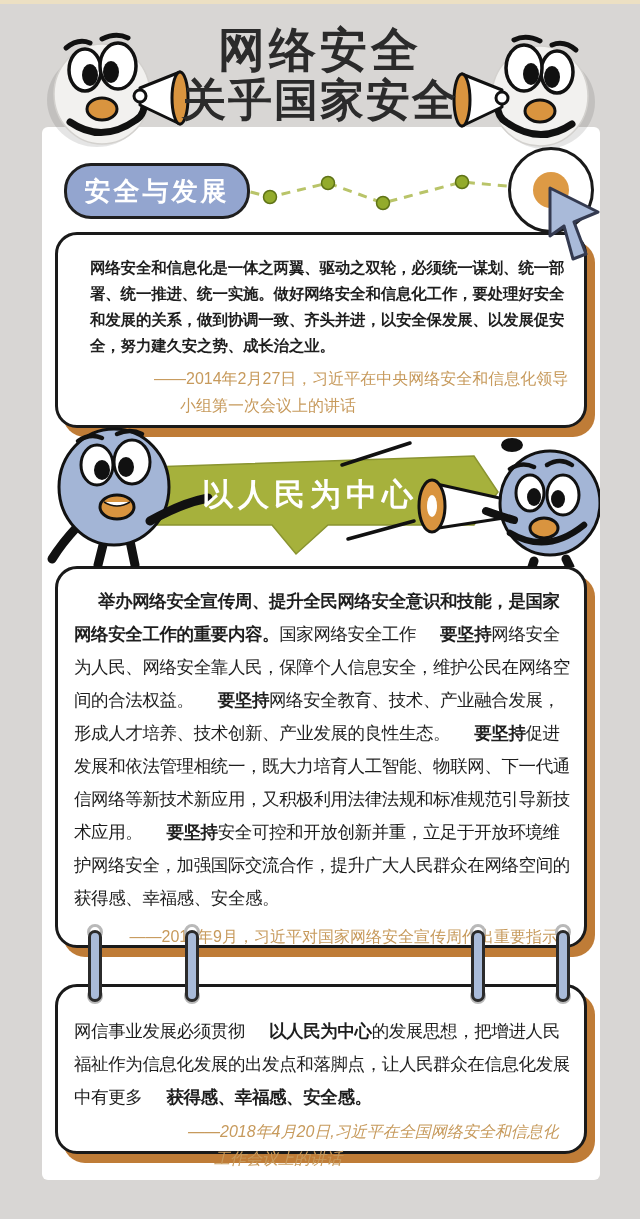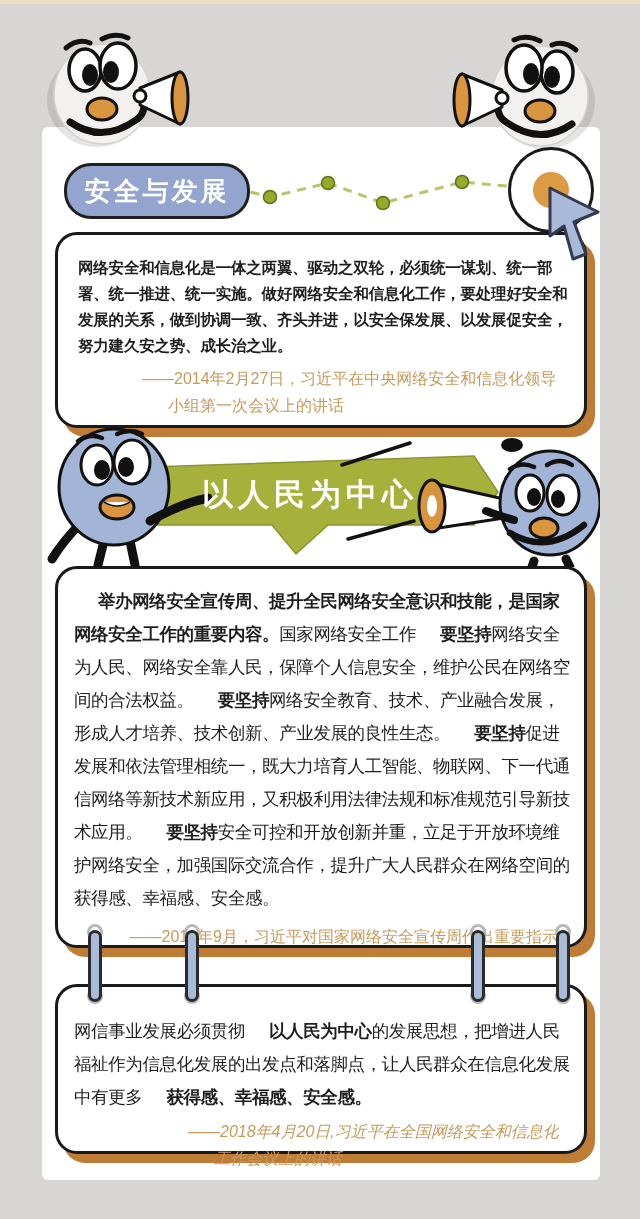--- a/index.html
+++ b/index.html
@@ -19,21 +19,21 @@
          border-radius:27px;display:flex;align-items:center;justify-content:center;z-index:3;}
   .badge span{color:#ffffff;font-size:26px;font-weight:900;letter-spacing:3px;}
   .zigzag{position:absolute;left:220px;top:150px;z-index:2;}
   .target-circle{position:absolute;left:508px;top:147px;width:80px;height:80px;background:#ffffff;border:3px solid #1a1a1a;border-radius:50%;z-index:3;}
   .target-dot{position:absolute;left:22px;top:22px;width:36px;height:36px;background:#dd9a45;border-radius:50%;}
   .cursor{position:absolute;left:540px;top:182px;z-index:6;}
 
   
   .qbox{position:absolute;left:55px;width:532px;background:#ffffff;border:3px solid #1a1a1a;border-radius:22px;
         box-shadow:8px 9px 0 #bf7c37;z-index:1;box-sizing:border-box;}
-  .qbox1{top:232px;height:196px;padding:20px 14px 0 20px;}
+  .qbox1{top:232px;height:196px;padding:20px 14px 0 32px;}
   .qbox2{top:566px;height:382px;padding:16px 14px 0 16px;}
   .qbox3{top:984px;height:170px;padding:28px 14px 0 16px;}
   .quote{color:#1e1e1e;margin:0;}
   .q1{font-size:15.5px;line-height:26px;font-weight:bold;letter-spacing:-0.2px;}
   .q2{font-size:17.5px;line-height:33px;letter-spacing:-0.4px;}
   .q3{font-size:17.5px;line-height:33px;letter-spacing:-0.4px;}
   .quote .b{font-weight:bold;margin-left:24px;}
   .attr{color:#c79a5c;font-size:16px;line-height:27px;margin:6px 0 0 0;}
   .attr.hang1{padding-left:90px;text-indent:-26px;}
   .attr.right{text-align:right;padding-right:12px;margin-top:8px;}
@@ -46,20 +46,24 @@
   .ring-hole{position:absolute;width:16px;height:16px;background:#ffffff;border:3px solid #b9b9b9;border-radius:50%;z-index:2;box-sizing:border-box;}
   .ring-bar{position:absolute;width:14px;height:72px;background:#a9bbd9;border:3px solid #2b2b2b;border-radius:8px;z-index:3;box-sizing:border-box;}
 </style>
 </head>
 <body>
 
 <div class="page">
   <div class="top-strip"></div>
   <div class="card"></div>
 
+  <div class="title">
+    <span class="l1">网络安全</span>
+    <span class="l2">关乎国家安全</span>
+  </div>
 
   <svg class="toon-top" style="left:40px;top:32px;" width="158" height="120" viewBox="0 0 158 120">
     <ellipse cx="57" cy="68" rx="50" ry="47" fill="rgba(0,0,0,0.10)"></ellipse>
     <ellipse cx="62" cy="62" rx="48" ry="50" fill="#f2f1ef" stroke="#d3d1ce" stroke-width="1.5"></ellipse>
     <path d="M26,16 Q38,6 50,11" fill="none" stroke="#111" stroke-width="5" stroke-linecap="round"></path>
     <path d="M62,7 Q76,0 88,6" fill="none" stroke="#111" stroke-width="5" stroke-linecap="round"></path>
     <ellipse cx="45" cy="38" rx="16" ry="21" fill="#fff" stroke="#111" stroke-width="3.5"></ellipse>
     <ellipse cx="78" cy="34" rx="18" ry="23" fill="#fff" stroke="#111" stroke-width="3.5"></ellipse>
     <ellipse cx="50" cy="43" rx="8" ry="11" fill="#111"></ellipse>
     <ellipse cx="71" cy="40" rx="8" ry="11" fill="#111"></ellipse>

